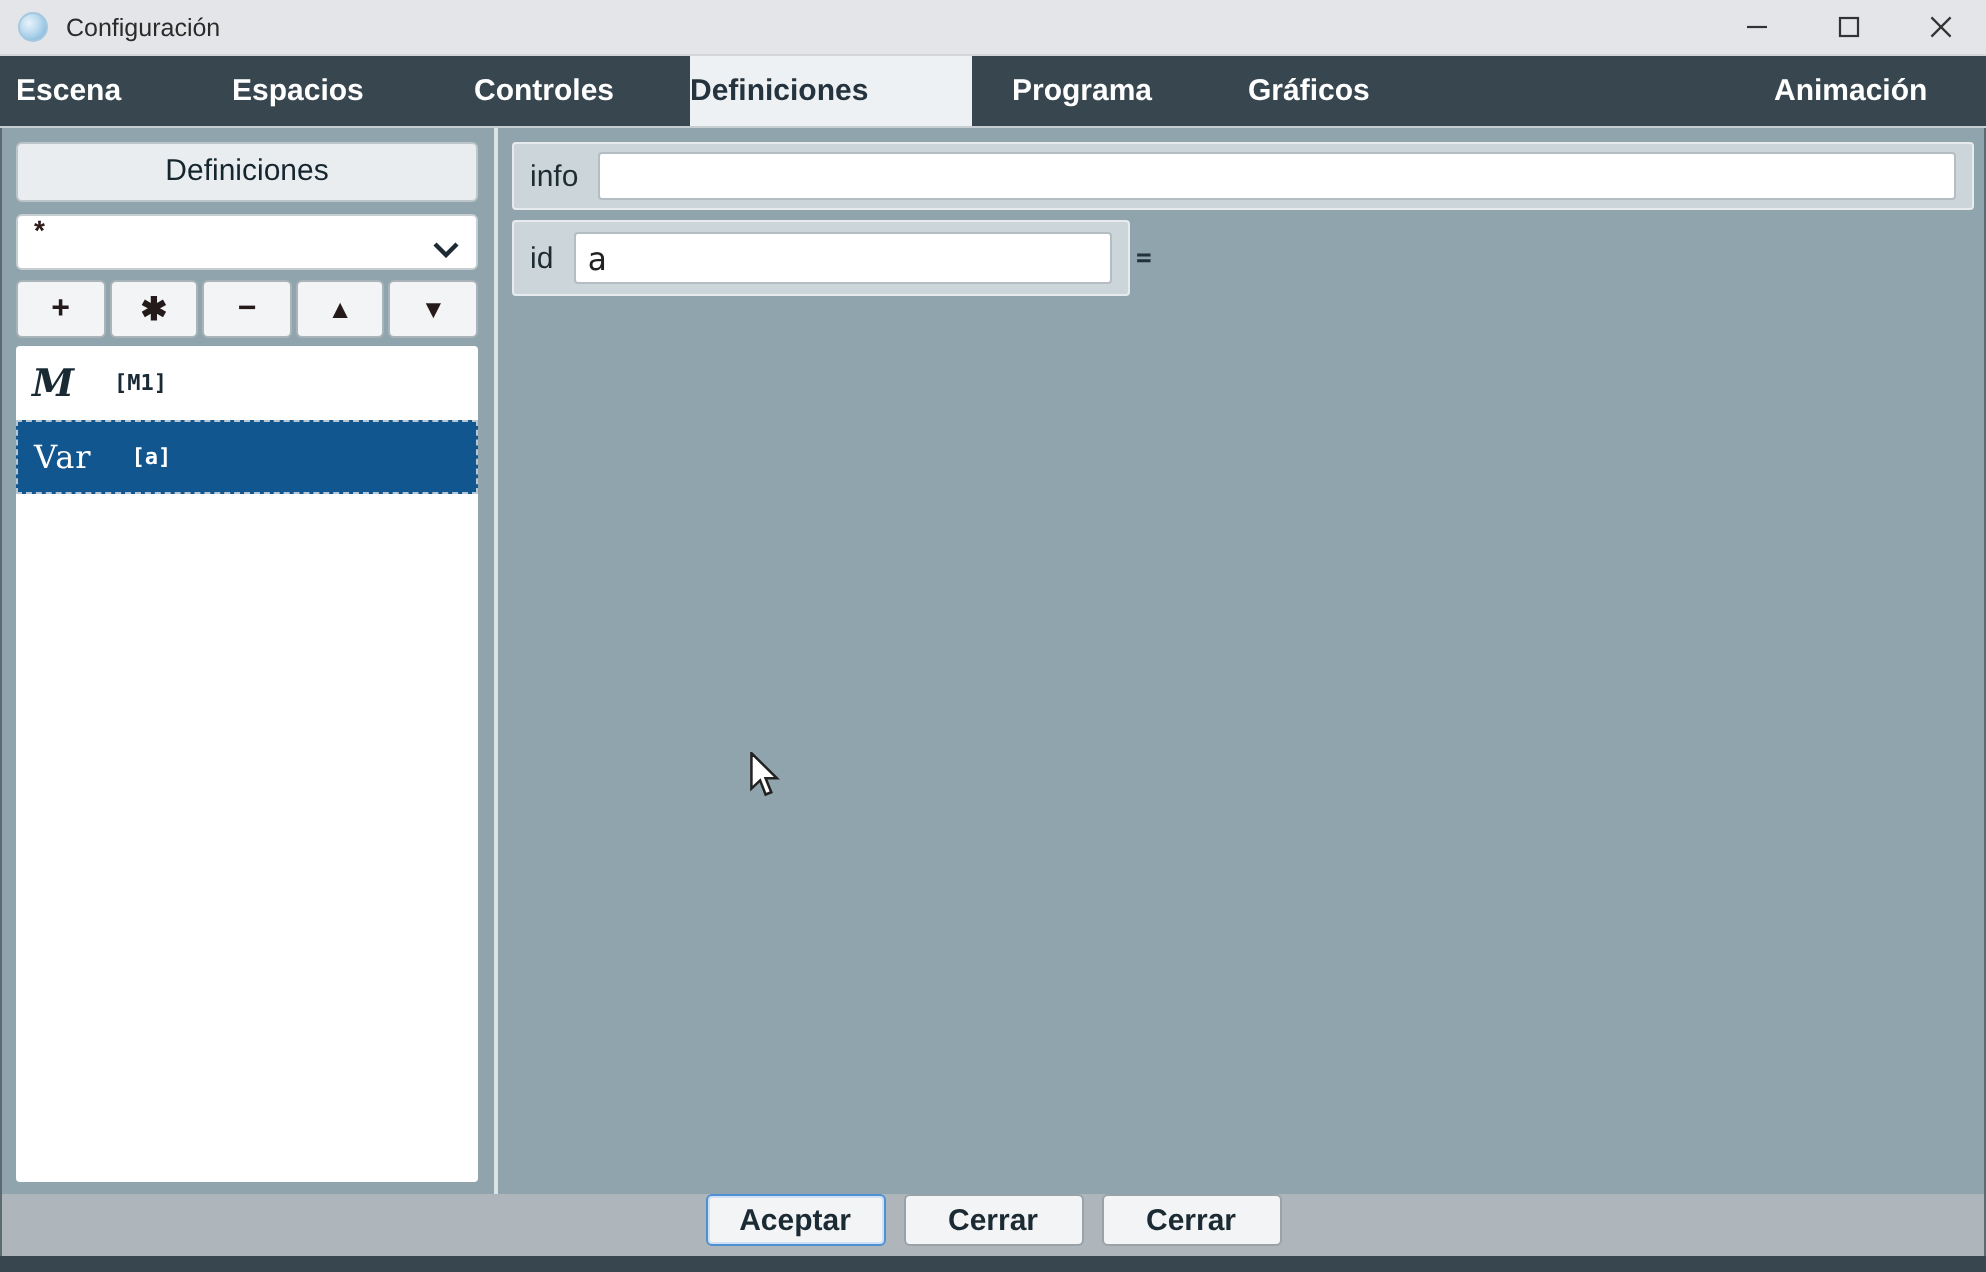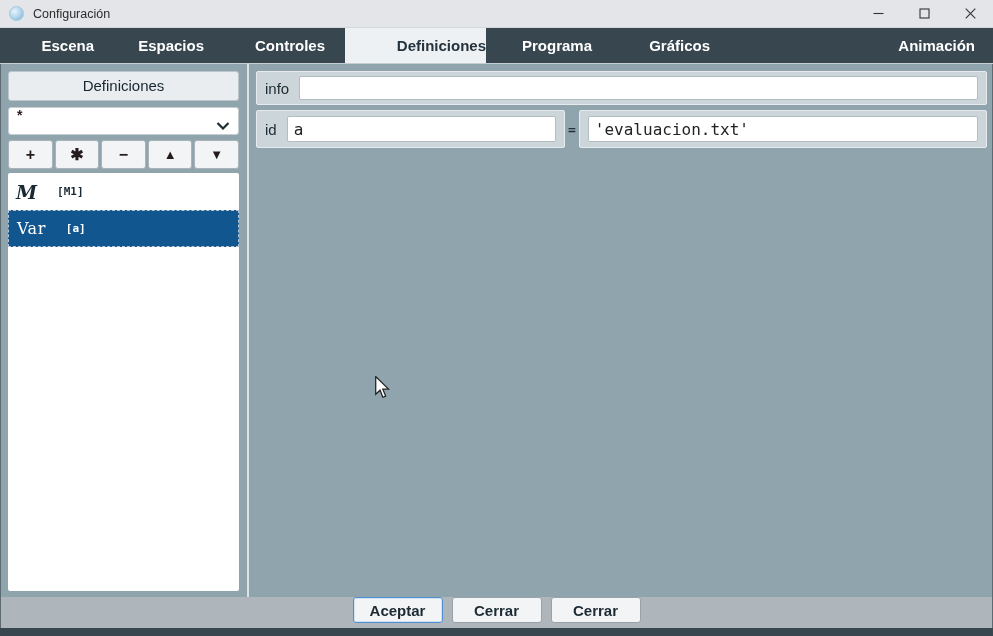--- a/index.html
+++ b/index.html
@@ -12,21 +12,21 @@
   .app-icon { width:15px; height:15px; border-radius:50%; margin-left:9px;
               background:radial-gradient(circle at 35% 35%, #e8f3fb 0%, #b8d8ee 45%, #8cbede 80%, #79aed2 100%);
               border:1px solid #a5c8e0; }
   .titlebar .title { margin-left:9px; font-size:12.5px; color:#2b2b2b; }
   .win-controls { margin-left:auto; display:flex; height:100%; }
   .win-btn { width:46px; height:100%; display:flex; align-items:center; justify-content:center; }
   .win-btn svg { stroke:#333; stroke-width:1.1; fill:none; }
 
   
   .tabbar { position:absolute; top:28px; left:0; right:0; height:35px; background:#37464f; }
-  .tab { position:absolute; top:0; height:35px; line-height:35px; text-align:right;
+  .tab { position:absolute; top:0; height:35px; line-height:35px; text-align:left;
          color:#ffffff; font-size:15px; font-weight:bold; cursor:default; }
   .tab.active { background:#eef1f4; color:#24333d; }
   .tab-escena      { left:8px;   width:86px; }
   .tab-espacios    { left:116px; width:88px; }
   .tab-controles   { left:237px; width:88px; }
   .tab-definiciones{ left:345px; width:141px; }
   .tab-programa    { left:506px; width:86px; }
   .tab-graficos    { left:624px; width:86px; }
   .tab-animacion   { left:887px; width:88px; }
 
@@ -183,23 +183,20 @@
         <span class="field-label">info</span>
         <input class="field-input" value="" style="">
       </div>
 
       <div class="row2">
         <div class="group id-group">
           <span class="field-label">id</span>
           <input class="field-input mono" value="a" style="">
         </div>
         <span class="equals">=</span>
-        <div class="group expr-group">
-          <input class="field-input mono" value="'evaluacion.txt'" style="">
-        </div>
       </div>
 
       <svg class="cursor" width="16" height="24" viewBox="0 0 13 21">
         <path d="M1,0.5 L1,16 L4.8,12.4 L7.2,18.6 L9.7,17.6 L7.2,11.5 L12.2,11.5 Z" fill="#ffffff" stroke="#222222" stroke-width="1.1"></path>
       </svg>
     </div>
   </div>
 
   <div class="footer">
     <button class="footer-btn default">Aceptar</button>

